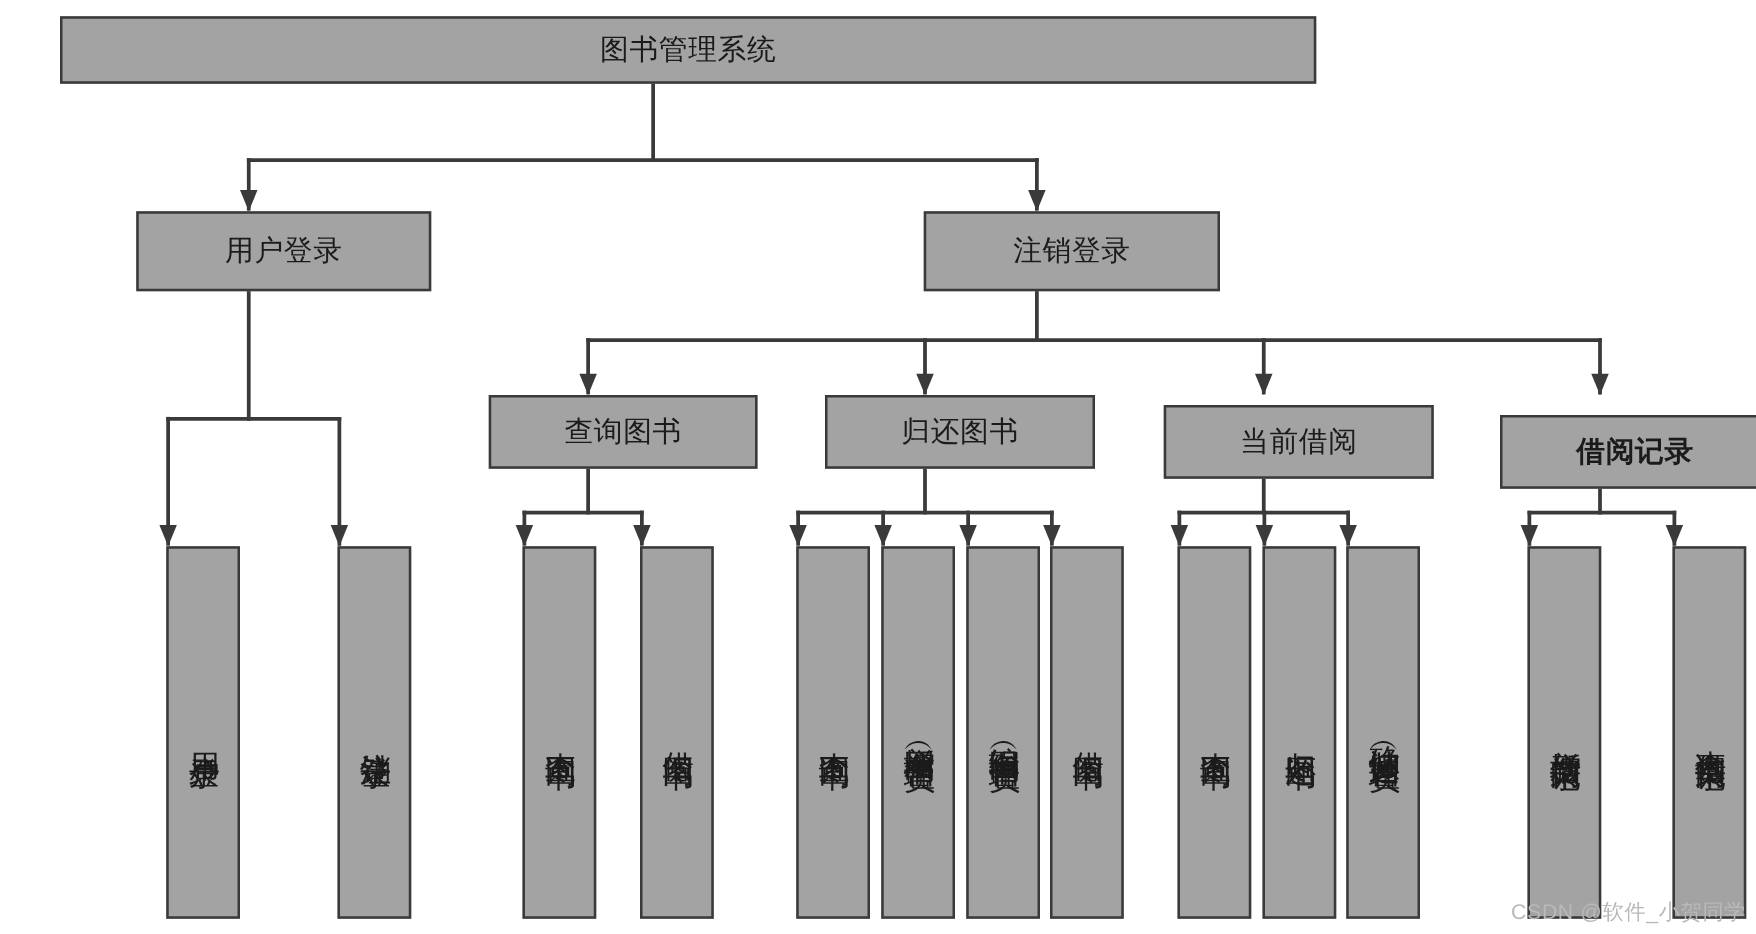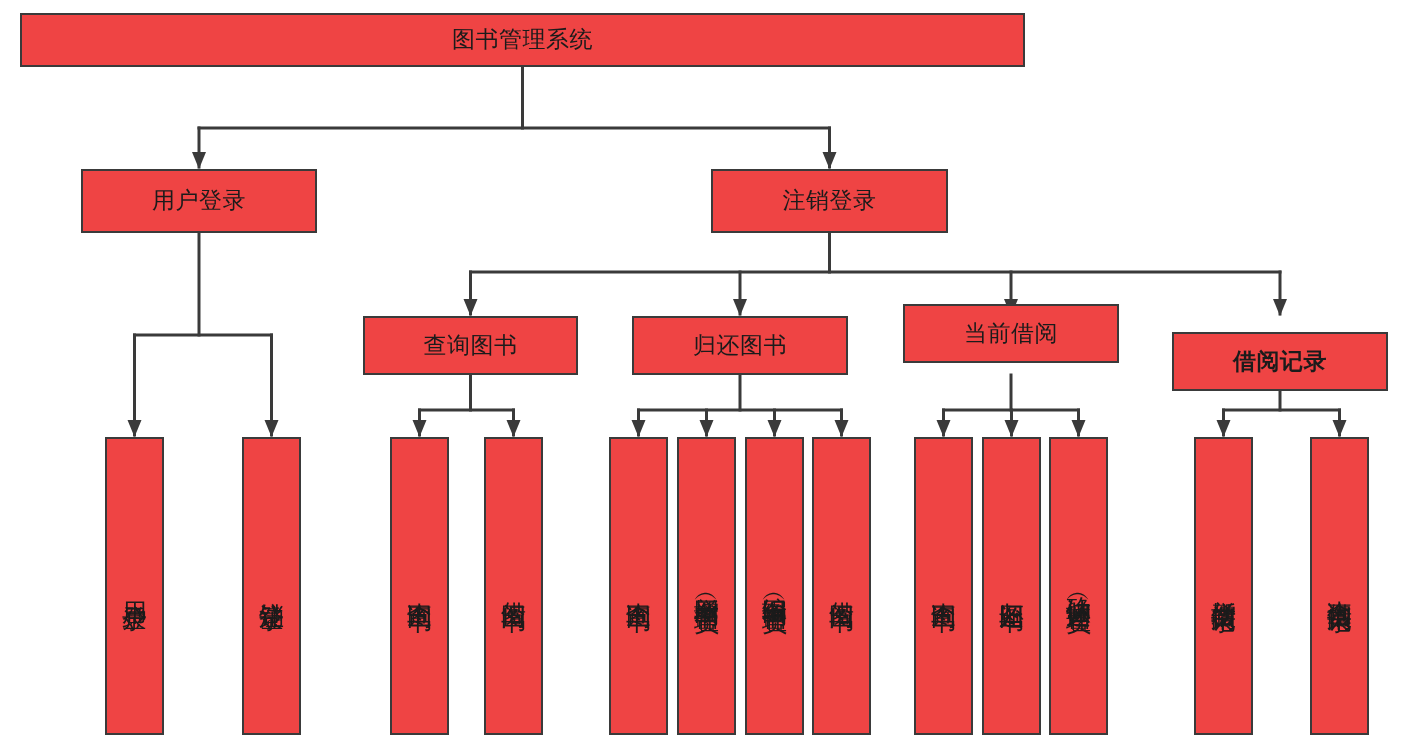--- a/index.html
+++ b/index.html
@@ -25,26 +25,27 @@
     position: absolute;
     left: 0;
     top: 0;
     width: 1405px;
     height: 747px;
     pointer-events: none;
   }
   .node {
     position: absolute;
     box-sizing: border-box;
-    background: #ef4444;
+    background: #a3a3a3;
     border: 2px solid #3a3a3a;
     display: flex;
     align-items: center;
     justify-content: center;
     overflow: hidden;
+    margin-left: 28px;
   }
   .node .node-label {
     color: #1b1b1b;
     line-height: 1.12;
     text-align: center;
     white-space: nowrap;
     letter-spacing: 0.5px;
   }
   
   .node.horiz .node-label {
@@ -144,21 +145,21 @@
       </div>
       <div class="node horiz" id="node-book_manage" style="left: 711px; top: 169px; width: 237px; height: 64px;">
         <span class="node-label">注销登录</span>
       </div>
       <div class="node horiz" id="node-new_book_rec" style="left: 363px; top: 316px; width: 215px; height: 59px;">
         <span class="node-label">查询图书</span>
       </div>
       <div class="node horiz" id="node-book_borrow" style="left: 632px; top: 316px; width: 216px; height: 59px;">
         <span class="node-label">归还图书</span>
       </div>
-      <div class="node horiz" id="node-current_borrow" style="left: 903px; top: 304px; width: 216px; height: 59px;">
+      <div class="node horiz" id="node-current_borrow" style="left: 903px; top: 324px; width: 216px; height: 59px;">
         <span class="node-label">当前借阅</span>
       </div>
       <div class="node horiz" id="node-borrow_record" style="left: 1172px; top: 332px; width: 216px; height: 59px; font-weight: bold;">
         <span class="node-label">借阅记录</span>
       </div>
       <div class="node vert" id="node-leaf_user_login" style="left: 105px; top: 437px; width: 59px; height: 298px;">
         <span class="node-label">用户登录</span>
       </div>
       <div class="node vert" id="node-leaf_logout" style="left: 242px; top: 437px; width: 59px; height: 298px;">
         <span class="node-label">注销登录</span>
@@ -190,13 +191,14 @@
       <div class="node vert" id="node-leaf_confirm_return" style="left: 1049px; top: 437px; width: 59px; height: 298px;">
         <span class="node-label">确认归还（管理员）</span>
       </div>
       <div class="node vert" id="node-leaf_add_record" style="left: 1194px; top: 437px; width: 59px; height: 298px;">
         <span class="node-label">新增借阅记录</span>
       </div>
       <div class="node vert" id="node-leaf_query_record" style="left: 1310px; top: 437px; width: 59px; height: 298px;">
         <span class="node-label">查询借阅记录</span>
       </div>
     </div>
+  <div id="watermark">CSDN @软件_小贺同学</div>
 </div>
 
 </body></html>

